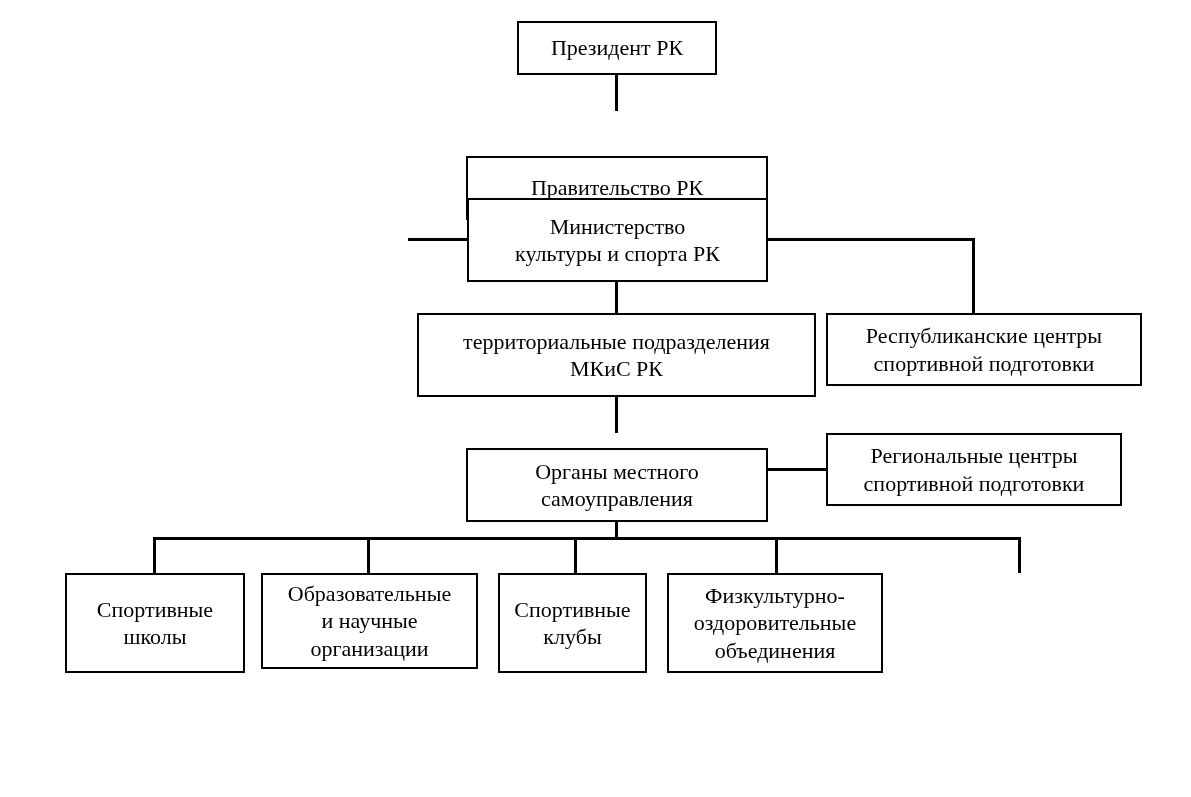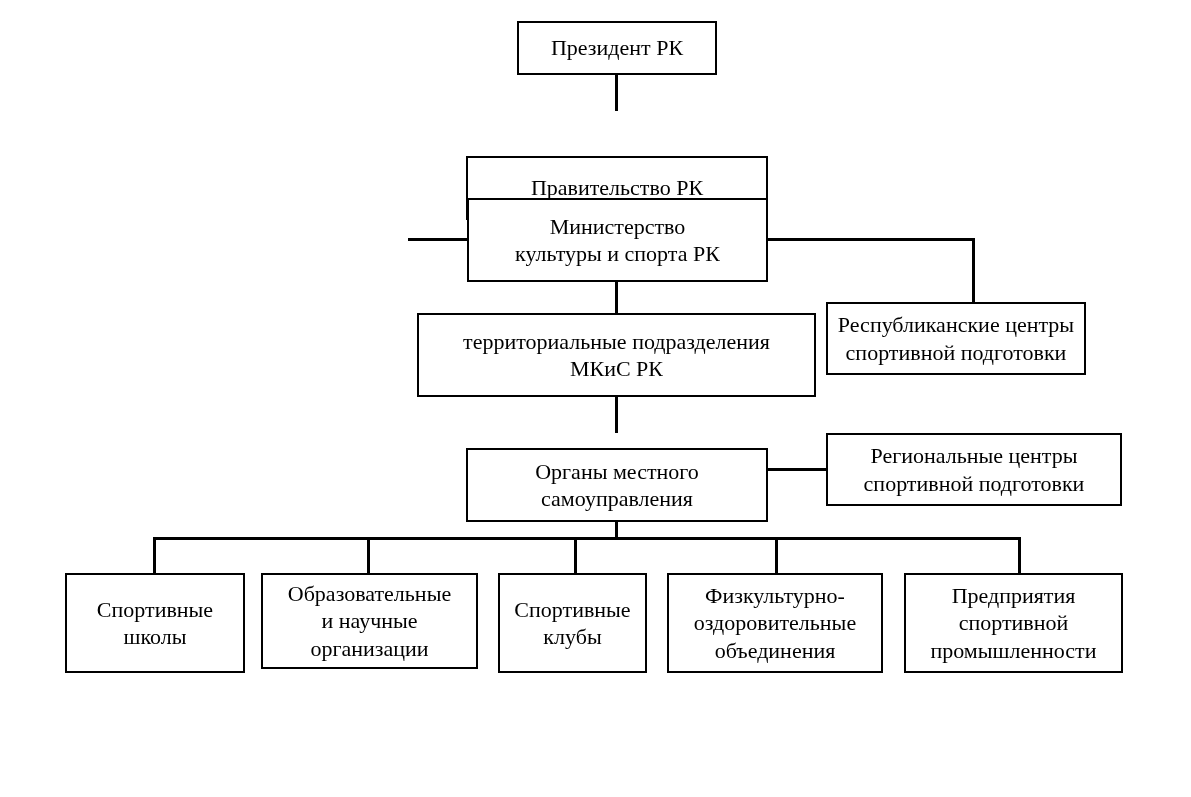--- a/index.html
+++ b/index.html
@@ -33,21 +33,21 @@
   .line {
     position: absolute;
     background: #000000;
   }
   
   #president     { left: 517px; top: 21px;  width: 200px; height: 54px; }
   #government    { left: 466px; top: 109px; width: 302px; height: 64px; margin-top: 47px; }
   #olympic       { left: 64px;  top: 180px; width: 344px; height: 224px; }
   #ministry      { left: 467px; top: 198px; width: 301px; height: 84px; }
   #territorial   { left: 417px; top: 313px; width: 399px; height: 84px; }
-  #rep-centers   { left: 826px; top: 302px; width: 260px; height: 73px; }
+  #rep-centers   { left: 826px; top: 313px; width: 316px; height: 73px; }
   #local-gov     { left: 466px; top: 448px; width: 302px; height: 74px; }
   #reg-centers   { left: 826px; top: 433px; width: 296px; height: 73px; }
   #schools       { left: 65px;  top: 573px; width: 180px; height: 100px; }
   #edu           { left: 261px; top: 573px; width: 217px; height: 96px; }
   #clubs         { left: 498px; top: 573px; width: 149px; height: 100px; }
   #fitness       { left: 667px; top: 573px; width: 216px; height: 100px; }
   #industry      { left: 904px; top: 573px; width: 219px; height: 100px; }
   
   #c-pres-gov        { left: 615px; top: 75px;  width: 3px;   height: 36px; }
   #c-gov-min         { left: 615px; top: 165px; width: 3px;   height: 33px; }
@@ -112,18 +112,15 @@
   <div class="node" id="schools">Спортивные
 школы</div>
   <div class="node" id="edu">Образовательные
 и научные
 организации</div>
   <div class="node" id="clubs">Спортивные
 клубы</div>
   <div class="node" id="fitness">Физкультурно-
 оздоровительные
 объединения</div>
-  <div class="node" id="industry">Предприятия
-спортивной
-промышленности</div>
 
 
 </div>
 
 </body></html>

